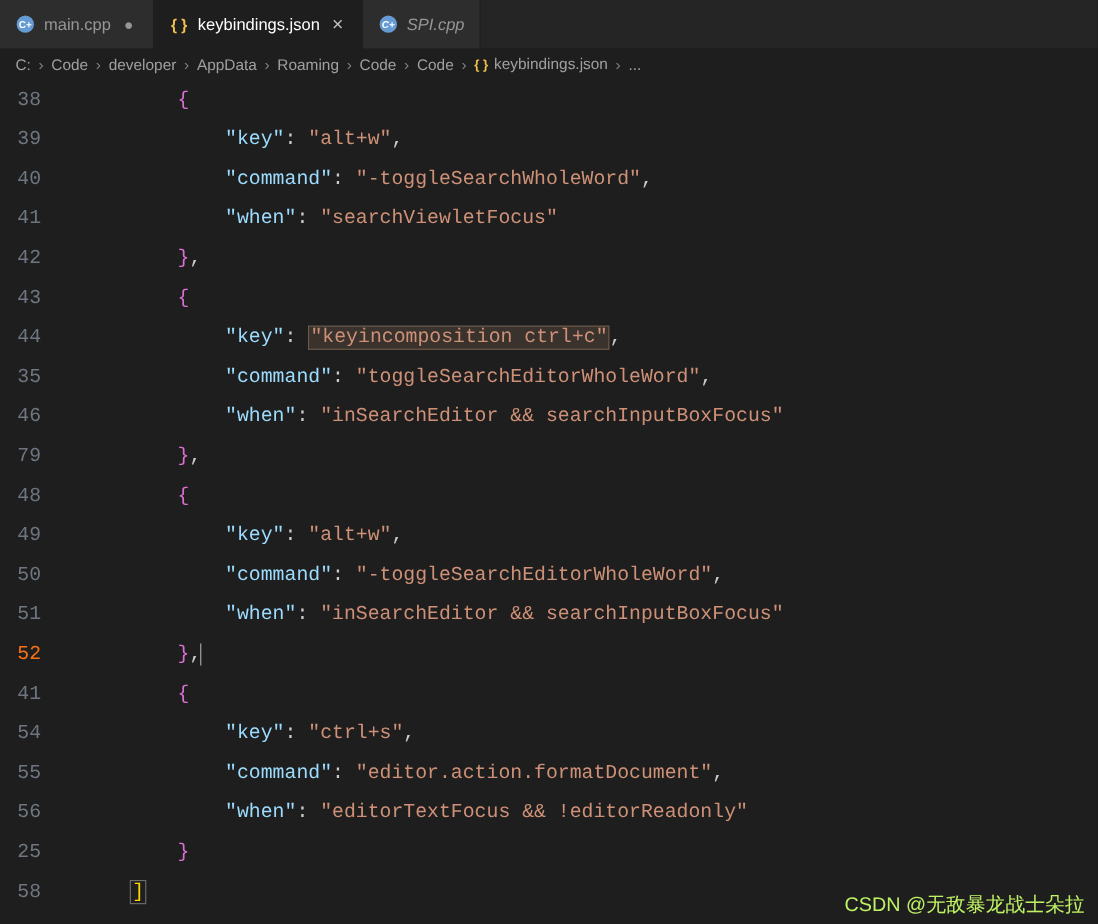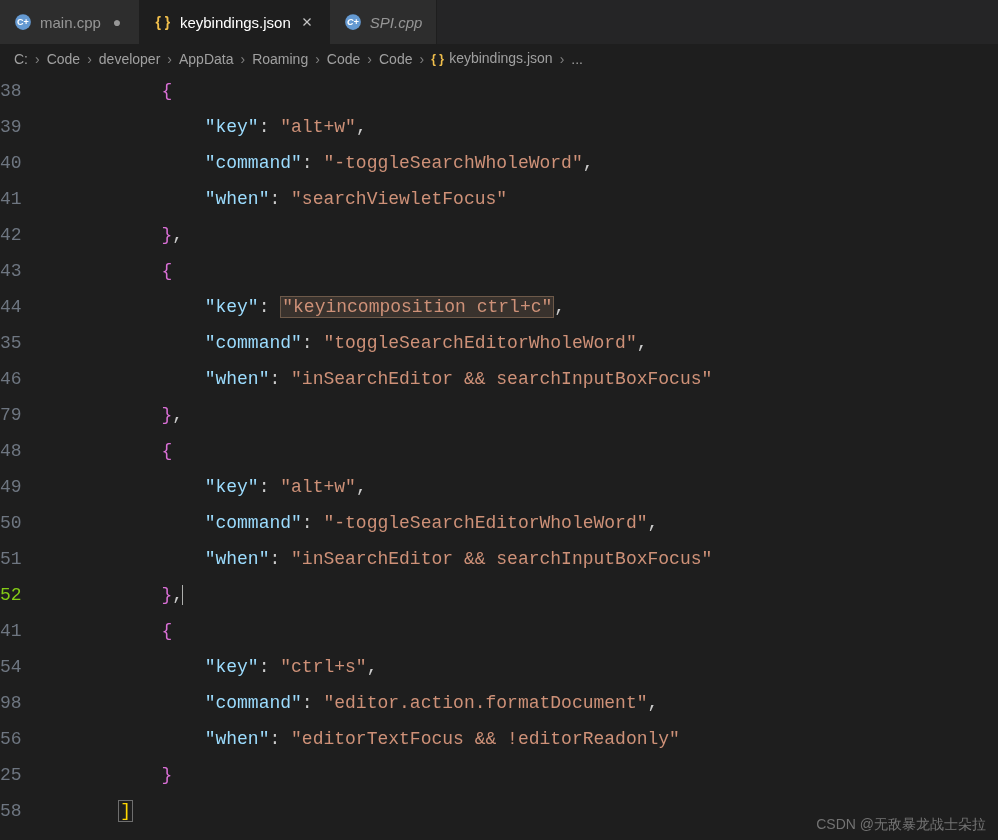--- a/index.html
+++ b/index.html
@@ -52,45 +52,45 @@
 .bc-sep { margin: 0 3px; color: #808080; }
 .bc-item { cursor: pointer; }
 .bc-icon { width: 16px; height: 16px; display: inline-flex; align-items: center; margin-right: 2px; }
 .editor {
   display: flex;
   height: calc(100% - 44px - 32px);
   background: #1e1e1e;
 }
 .gutter {
   width: 75px;
-  text-align: left;
+  text-align: center;
   padding-right: 22px;
   color: #6e7681;
   user-select: none;
   flex-shrink: 0;
 }
 .code { flex: 1; white-space: pre; }
 .line { height: 36px; line-height: 36px; }
-.gutter .line.current { color: #84cc16; }
+.gutter .line.current { color: #f97316; }
 .tok-brace { color: #da70d6; }
 .tok-bracket { color: #ffd700; }
 .tok-key { color: #9cdcfe; }
 .tok-str { color: #ce9178; }
 .tok-punct { color: #cccccc; }
 .highlight {
   border: 1px solid #6e5a4a;
   background: rgba(110,90,74,0.35);
   padding: 0 1px;
 }
 .watermark {
   position: absolute;
   bottom: 6px;
   right: 12px;
-  font-size: 14px;
-  color: #737373;
+  font-size: 18px;
+  color: #bef264;
   font-family: sans-serif;
 }
 .cursor {
   border-left: 1px solid #aeafad;
   margin-left: -1px;
 }
 </style>
 </head>
 <body>
 
@@ -162,21 +162,21 @@
       <div class="line">35</div>
       <div class="line">46</div>
       <div class="line">79</div>
       <div class="line">48</div>
       <div class="line">49</div>
       <div class="line">50</div>
       <div class="line">51</div>
       <div class="line current">52</div>
       <div class="line">41</div>
       <div class="line">54</div>
-      <div class="line">98</div>
+      <div class="line">55</div>
       <div class="line">56</div>
       <div class="line">25</div>
       <div class="line">58</div>
     </div>
   <div class="code" id="code"><div class="line"><span>        </span><span class="tok-brace">{</span></div><div class="line"><span>            </span><span class="tok-key">"key"</span><span class="tok-punct">: </span><span class="tok-str">"alt+w"</span><span class="tok-punct">,</span></div><div class="line"><span>            </span><span class="tok-key">"command"</span><span class="tok-punct">: </span><span class="tok-str">"-toggleSearchWholeWord"</span><span class="tok-punct">,</span></div><div class="line"><span>            </span><span class="tok-key">"when"</span><span class="tok-punct">: </span><span class="tok-str">"searchViewletFocus"</span></div><div class="line"><span>        </span><span class="tok-brace">}</span><span class="tok-punct">,</span></div><div class="line"><span>        </span><span class="tok-brace">{</span></div><div class="line"><span>            </span><span class="tok-key">"key"</span><span class="tok-punct">: </span><span class="tok-str highlight">"keyincomposition ctrl+c"</span><span class="tok-punct">,</span></div><div class="line"><span>            </span><span class="tok-key">"command"</span><span class="tok-punct">: </span><span class="tok-str">"toggleSearchEditorWholeWord"</span><span class="tok-punct">,</span></div><div class="line"><span>            </span><span class="tok-key">"when"</span><span class="tok-punct">: </span><span class="tok-str">"inSearchEditor &amp;&amp; searchInputBoxFocus"</span></div><div class="line"><span>        </span><span class="tok-brace">}</span><span class="tok-punct">,</span></div><div class="line"><span>        </span><span class="tok-brace">{</span></div><div class="line"><span>            </span><span class="tok-key">"key"</span><span class="tok-punct">: </span><span class="tok-str">"alt+w"</span><span class="tok-punct">,</span></div><div class="line"><span>            </span><span class="tok-key">"command"</span><span class="tok-punct">: </span><span class="tok-str">"-toggleSearchEditorWholeWord"</span><span class="tok-punct">,</span></div><div class="line"><span>            </span><span class="tok-key">"when"</span><span class="tok-punct">: </span><span class="tok-str">"inSearchEditor &amp;&amp; searchInputBoxFocus"</span></div><div class="line"><span>        </span><span class="tok-brace">}</span><span class="tok-punct">,</span><span class="cursor"></span></div><div class="line"><span>        </span><span class="tok-brace">{</span></div><div class="line"><span>            </span><span class="tok-key">"key"</span><span class="tok-punct">: </span><span class="tok-str">"ctrl+s"</span><span class="tok-punct">,</span></div><div class="line"><span>            </span><span class="tok-key">"command"</span><span class="tok-punct">: </span><span class="tok-str">"editor.action.formatDocument"</span><span class="tok-punct">,</span></div><div class="line"><span>            </span><span class="tok-key">"when"</span><span class="tok-punct">: </span><span class="tok-str">"editorTextFocus &amp;&amp; !editorReadonly"</span></div><div class="line"><span>        </span><span class="tok-brace">}</span></div><div class="line"><span>    </span><span class="tok-bracket" style="border: 1px solid rgb(110, 110, 110); padding: 0px 1px;">]</span></div></div>
 </div>
 
 <div class="watermark">CSDN @无敌暴龙战士朵拉</div>
 
 </body></html>

